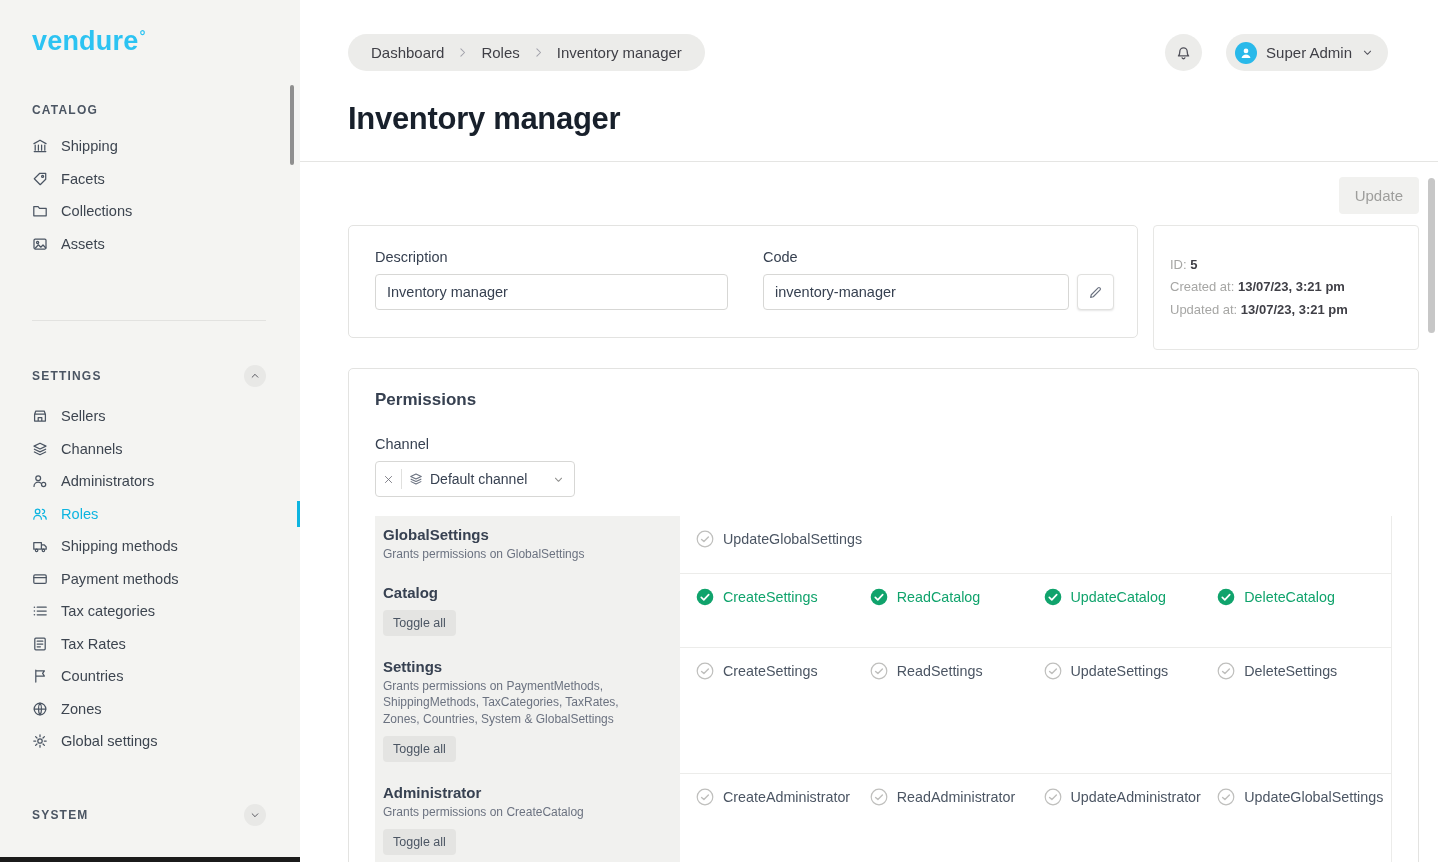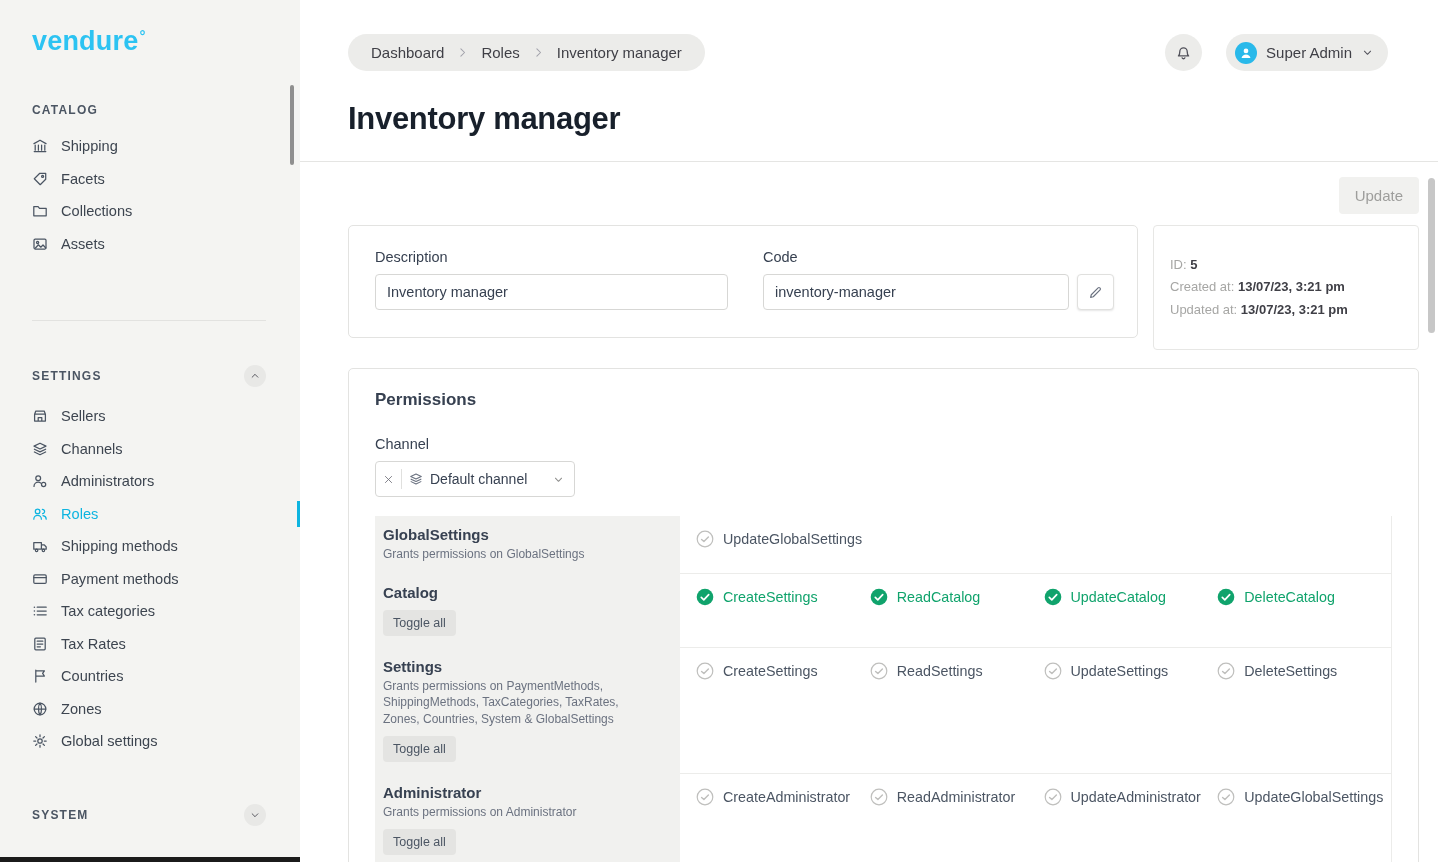--- a/index.html
+++ b/index.html
@@ -472,21 +472,21 @@
                     <svg viewBox="0 0 18 18" xmlns="http://www.w3.org/2000/svg">
                       <circle cx="9" cy="9" r="7.8" fill="none" stroke="currentColor" stroke-width="1.2"></circle>
                       <path d="M5.6 9.4l2.3 2.2 4.5-4.7" fill="none" stroke="currentColor" stroke-width="1.4" stroke-linecap="round" stroke-linejoin="round"></path>
                     </svg>
                   </span>
                   <span class="perm-label">DeleteSettings</span>
                 </label>
               </div>
             </div>
             <div class="perm-row">
-              <div class="perm-left"><div class="perm-name">Administrator</div><div class="perm-desc">Grants permissions on Administrator</div><button class="toggle-all">Toggle all</button></div>
+              <div class="perm-left"><div class="perm-name">Administrator</div><div class="perm-desc">Grants permissions on CreateCatalog</div><button class="toggle-all">Toggle all</button></div>
               <div class="perm-right">
                 <label class="perm-item">
                   <span class="icon">
                     <svg viewBox="0 0 18 18" xmlns="http://www.w3.org/2000/svg">
                       <circle cx="9" cy="9" r="7.8" fill="none" stroke="currentColor" stroke-width="1.2"></circle>
                       <path d="M5.6 9.4l2.3 2.2 4.5-4.7" fill="none" stroke="currentColor" stroke-width="1.4" stroke-linecap="round" stroke-linejoin="round"></path>
                     </svg>
                   </span>
                   <span class="perm-label">CreateAdministrator</span>
                 </label>

